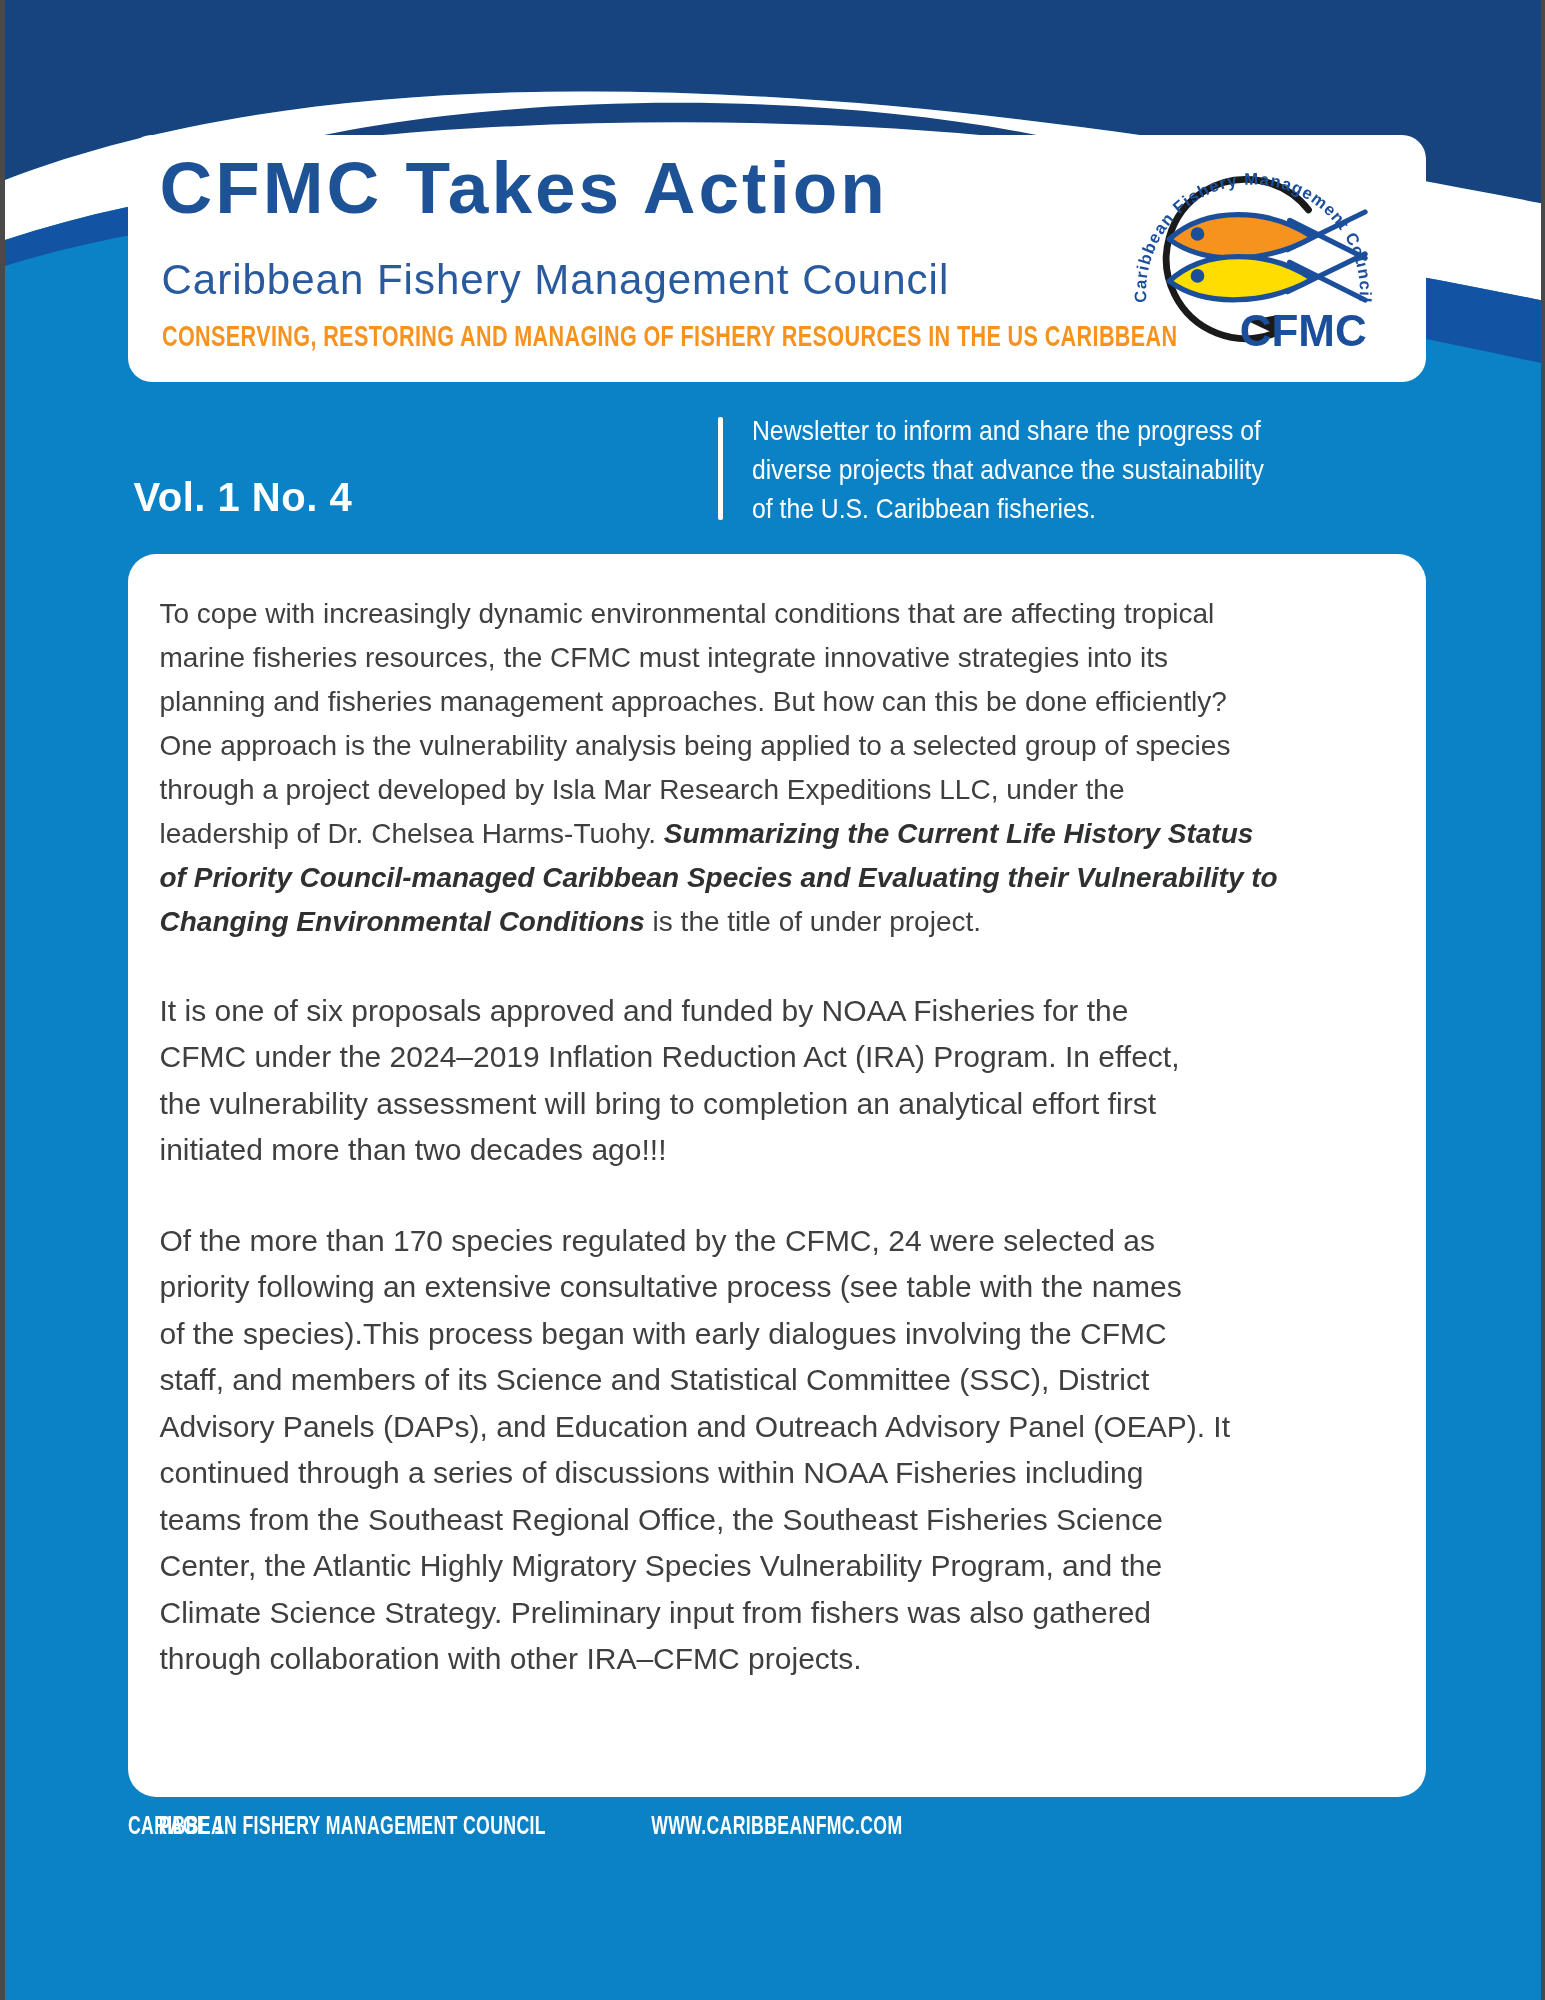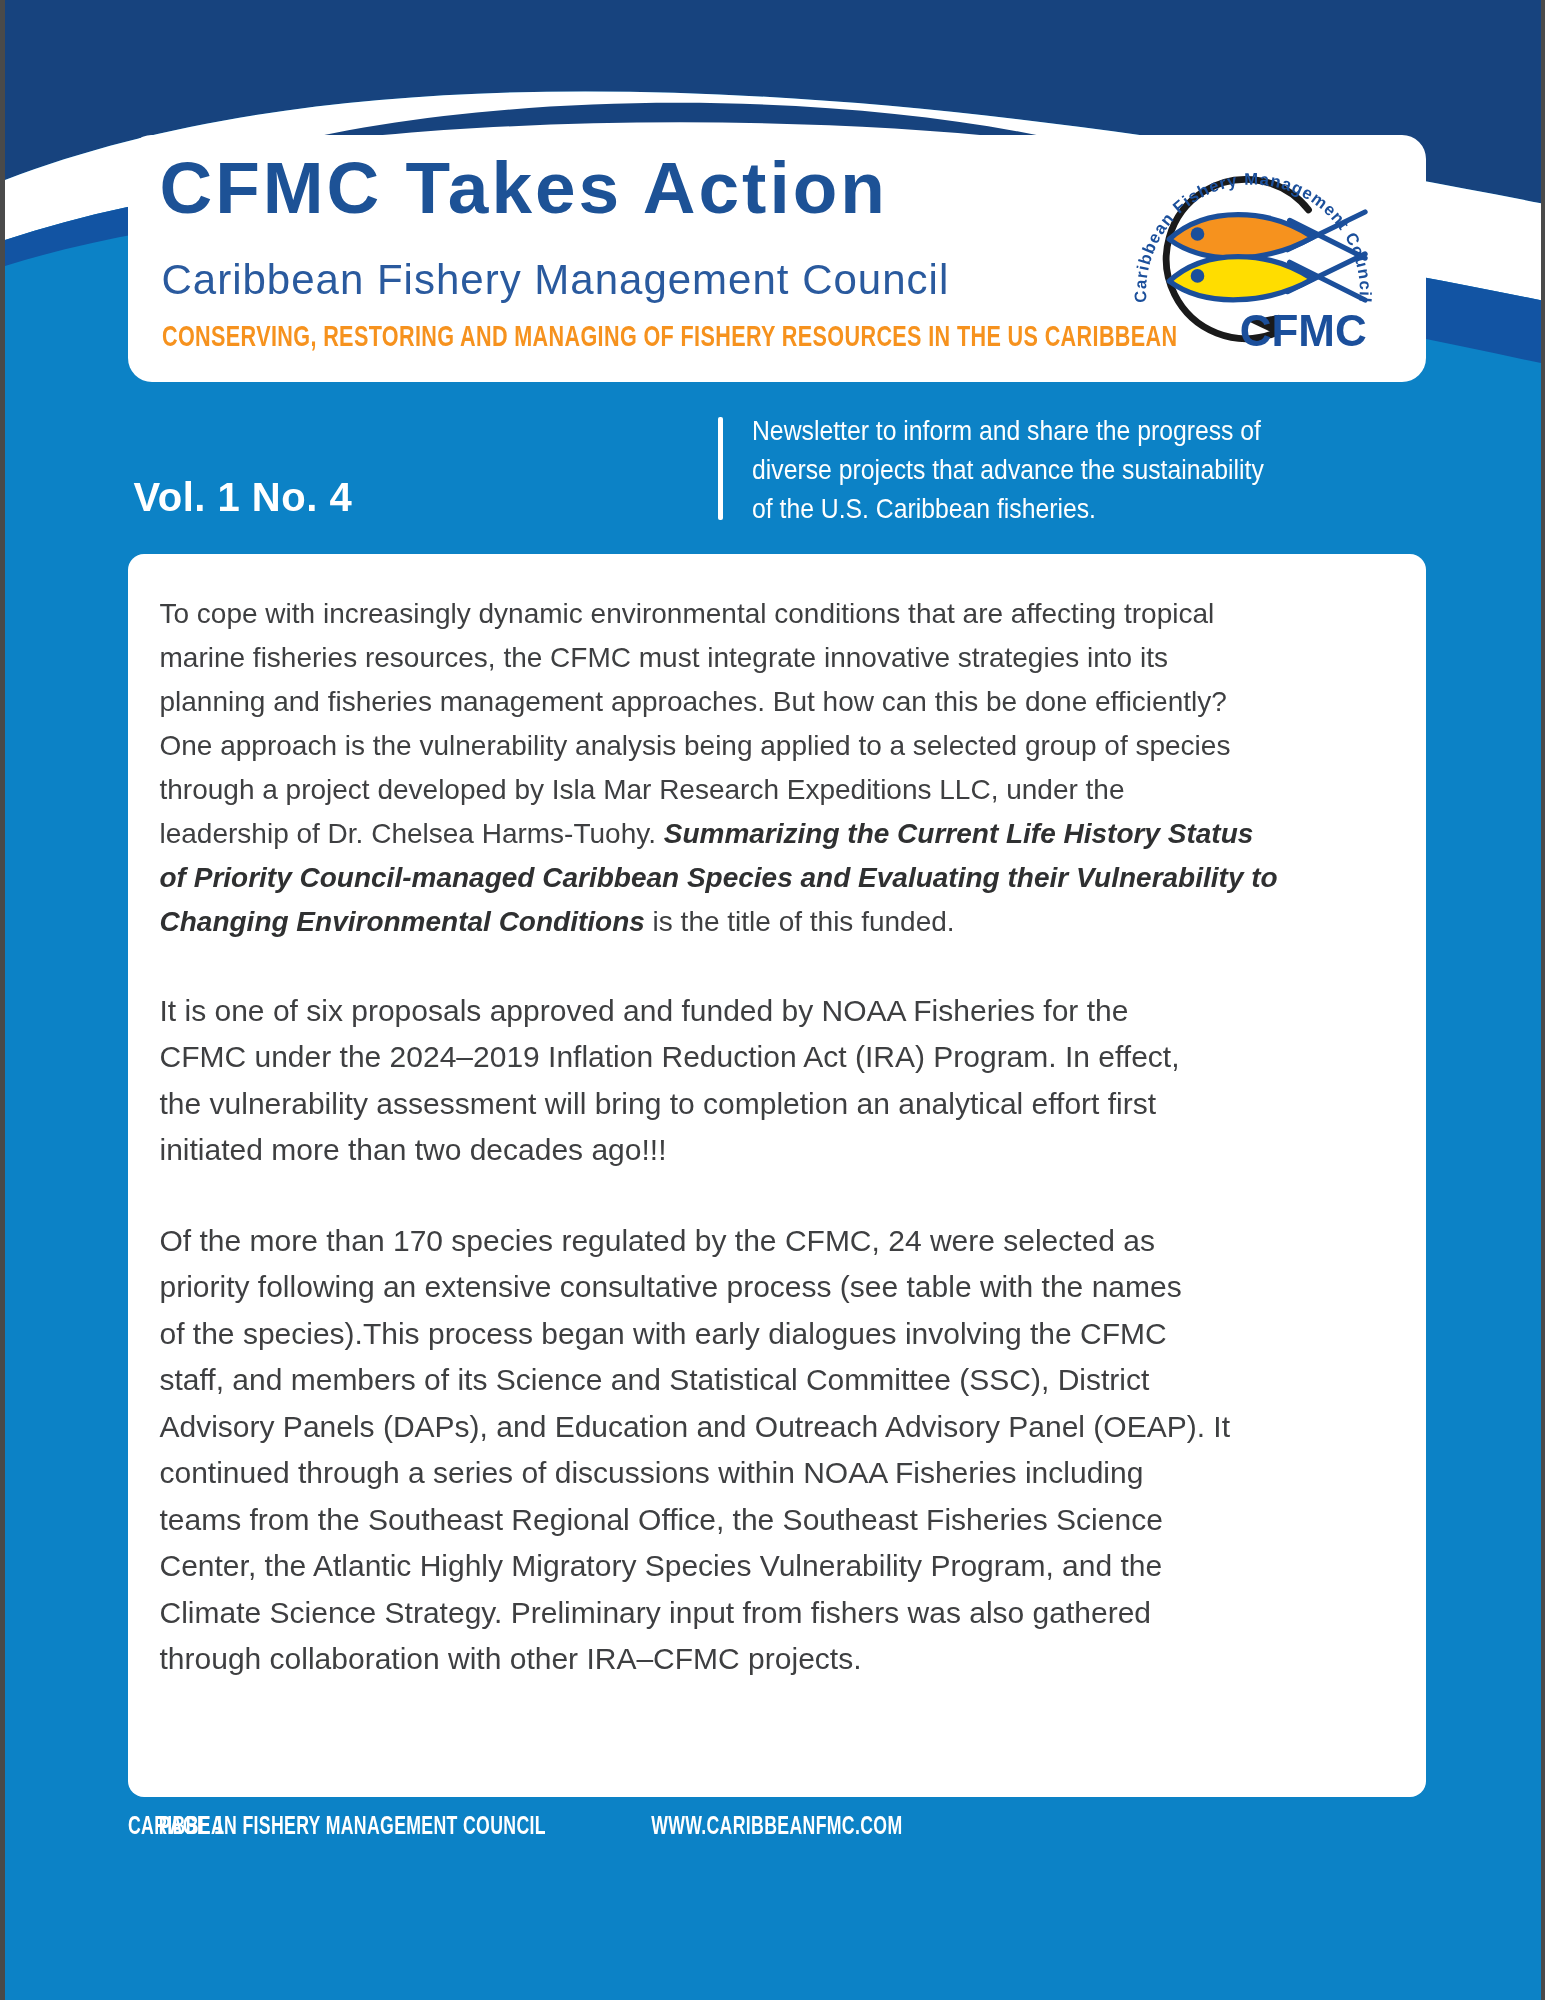--- a/index.html
+++ b/index.html
@@ -47,21 +47,21 @@
   }
   .issue-description{
     position:absolute;left:624px;top:16px;width:640px;
     font-size:27.5px;color:#ffffff;line-height:1.42;white-space:pre-line;
     transform:scaleX(0.9);transform-origin:left top;
   }
 
   
   .body-card{
     position:absolute;left:123px;top:554px;width:1298px;height:1243px;
-    background:#ffffff;border-radius:16px;
+    background:#ffffff;border-radius:28px;
   }
   .article{position:absolute;left:32px;top:38px;width:1240px;color:#3E3F41;}
   .para{white-space:pre-line;margin:0;}
   .para-1{font-size:28px;line-height:1.57;}
   .para-2,.para-3{font-size:30px;line-height:1.55;margin-top:44px;}
   .emphasis{font-weight:bold;font-style:italic;color:#2F3031;}
 
   
   .footer{position:absolute;left:123px;top:1810px;width:1298px;height:34px;color:#ffffff;}
   .footer-item{position:absolute;top:0;width:100%;font-size:26px;font-weight:bold;line-height:1.2;}
@@ -131,21 +131,21 @@
 
   <div class="body-card">
     <div class="article">
       <p class="para para-1"><span>To cope with increasingly dynamic environmental conditions that are affecting tropical
 marine fisheries resources, the CFMC must integrate innovative strategies into its
 planning and fisheries management approaches. But how can this be done efficiently?
 One approach is the vulnerability analysis being applied to a selected group of species
 through a project developed by Isla Mar Research Expeditions LLC, under the
 leadership of Dr. Chelsea Harms-Tuohy. </span><span class="emphasis">Summarizing the Current Life History Status
 of Priority Council-managed Caribbean Species and Evaluating their Vulnerability to
-Changing Environmental Conditions</span><span> is the title of this funded.</span></p>
+Changing Environmental Conditions</span><span> is the title of under project.</span></p>
       <p class="para para-2">It is one of six proposals approved and funded by NOAA Fisheries for the
 CFMC under the 2024–2019 Inflation Reduction Act (IRA) Program. In effect,
 the vulnerability assessment will bring to completion an analytical effort first
 initiated more than two decades ago!!!</p>
       <p class="para para-3">Of the more than 170 species regulated by the CFMC, 24 were selected as
 priority following an extensive consultative process (see table with the names
 of the species).This process began with early dialogues involving the CFMC
 staff, and members of its Science and Statistical Committee (SSC), District
 Advisory Panels (DAPs), and Education and Outreach Advisory Panel (OEAP). It
 continued through a series of discussions within NOAA Fisheries including

